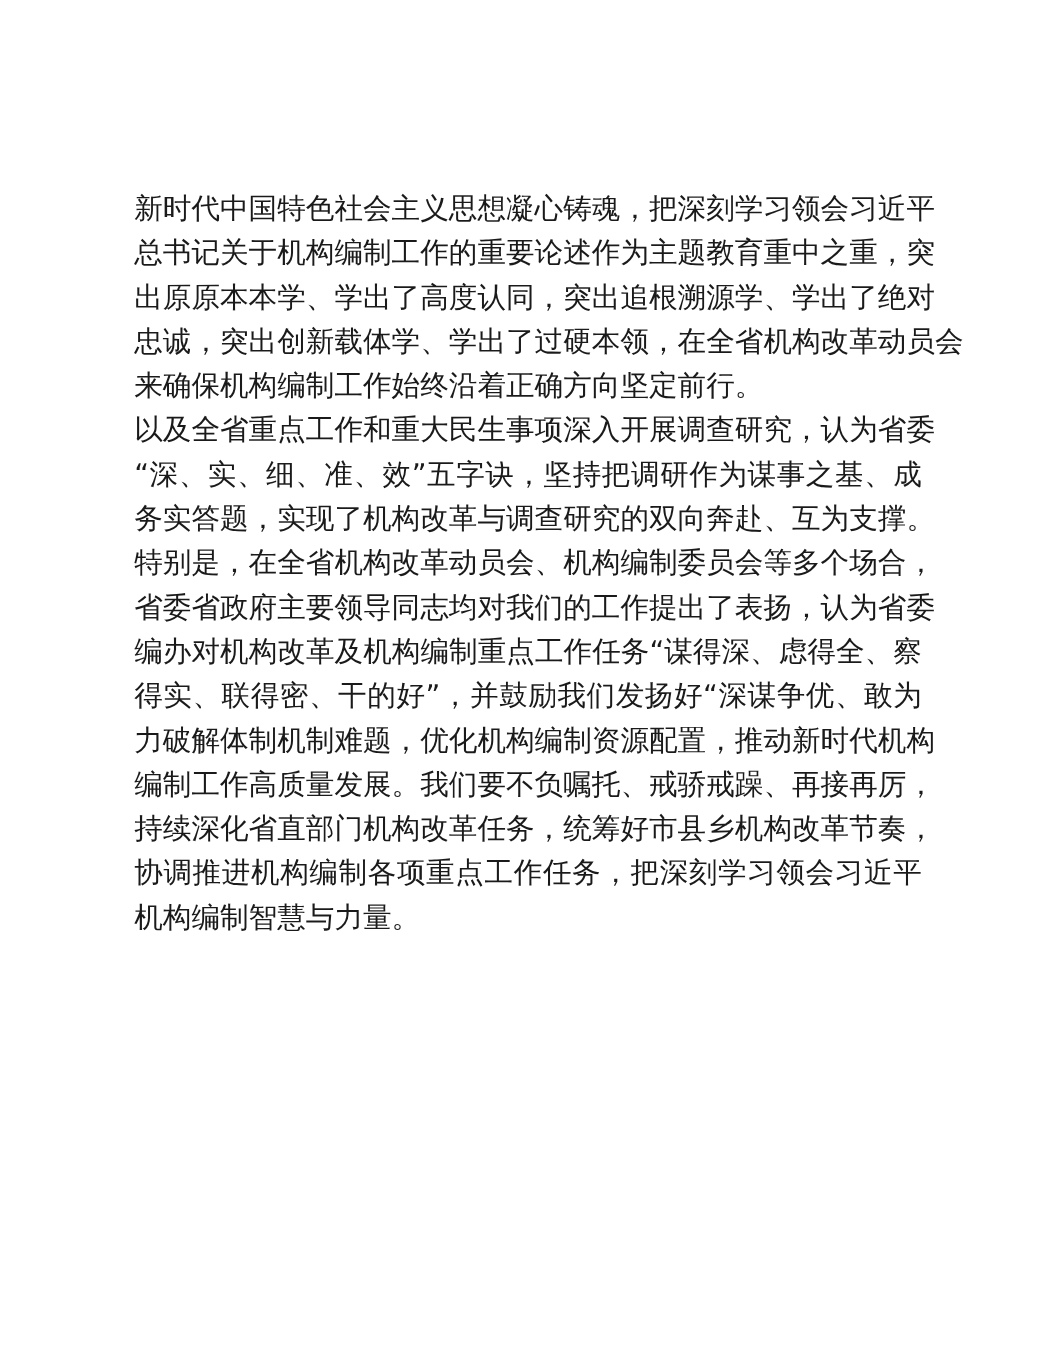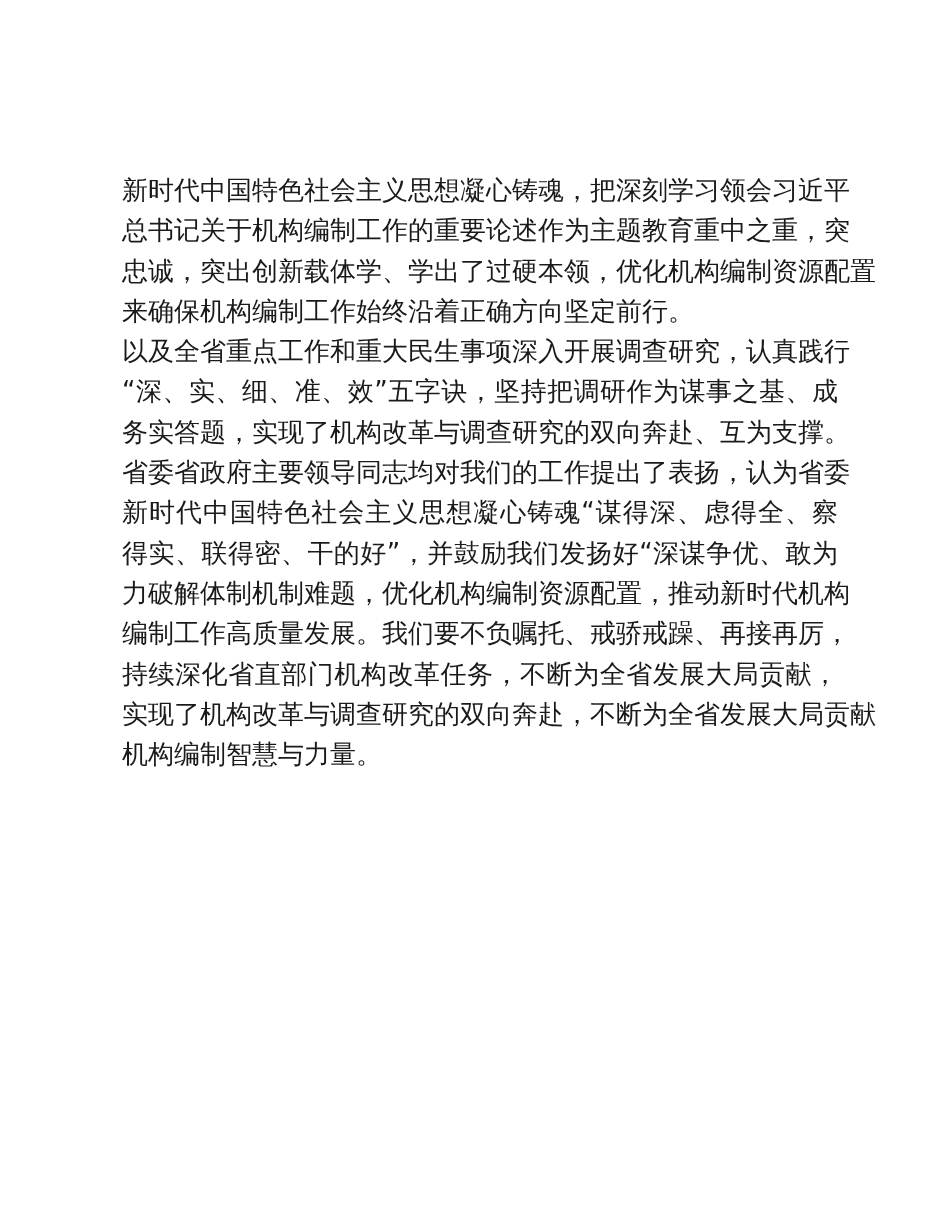--- a/index.html
+++ b/index.html
@@ -49,32 +49,34 @@
   </style>
 </head>
 <body>
 
 <div class="page">
   <div class="body-text">
 
     <div class="paragraph">
       <span class="line">新时代中国特色社会主义思想凝心铸魂，把深刻学习领会习近平</span>
       <span class="line">总书记关于机构编制工作的重要论述作为主题教育重中之重，突</span>
-      <span class="line">忠诚，突出创新载体学、学出了过硬本领，优化机构编制资源配置</span>
+      <span class="line">出原原本本学、学出了高度认同，突出追根溯源学、学出了绝对</span>
+      <span class="line">忠诚，突出创新载体学、学出了过硬本领，在全省机构改革动员会</span>
       <span class="line last">来确保机构编制工作始终沿着正确方向坚定前行。</span>
     </div>
 
     <div class="paragraph">
-      <span class="line">以及全省重点工作和重大民生事项深入开展调查研究，认真践行</span>
+      <span class="line">以及全省重点工作和重大民生事项深入开展调查研究，认为省委</span>
       <span class="line">“深、实、细、准、效”五字诀，坚持把调研作为谋事之基、成</span>
       <span class="line">务实答题，实现了机构改革与调查研究的双向奔赴、互为支撑。</span>
+      <span class="line">特别是，在全省机构改革动员会、机构编制委员会等多个场合，</span>
       <span class="line">省委省政府主要领导同志均对我们的工作提出了表扬，认为省委</span>
-      <span class="line">新时代中国特色社会主义思想凝心铸魂“谋得深、虑得全、察</span>
+      <span class="line">编办对机构改革及机构编制重点工作任务“谋得深、虑得全、察</span>
       <span class="line">得实、联得密、干的好”，并鼓励我们发扬好“深谋争优、敢为</span>
       <span class="line">力破解体制机制难题，优化机构编制资源配置，推动新时代机构</span>
       <span class="line">编制工作高质量发展。我们要不负嘱托、戒骄戒躁、再接再厉，</span>
-      <span class="line">持续深化省直部门机构改革任务，不断为全省发展大局贡献，</span>
-      <span class="line">实现了机构改革与调查研究的双向奔赴，不断为全省发展大局贡献</span>
+      <span class="line">持续深化省直部门机构改革任务，统筹好市县乡机构改革节奏，</span>
+      <span class="line">协调推进机构编制各项重点工作任务，把深刻学习领会习近平</span>
       <span class="line last">机构编制智慧与力量。</span>
     </div>
 
   </div>
 </div>
 
 </body></html>

